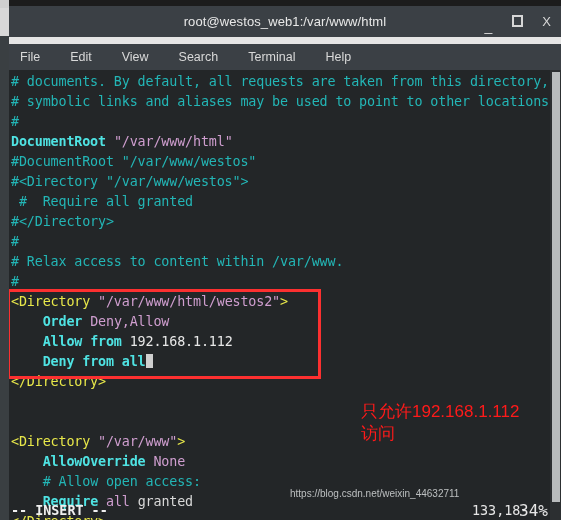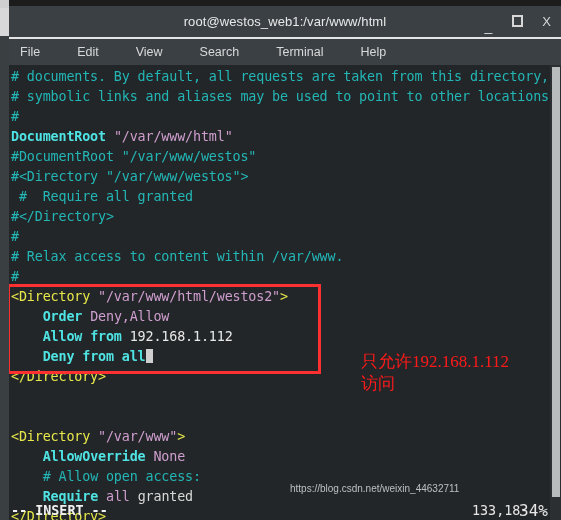--- a/index.html
+++ b/index.html
@@ -23,21 +23,21 @@
             display:flex;align-items:center;justify-content:center;}
   .title-text{color:#e8e8e8;font-family:"Liberation Sans",sans-serif;font-size:13px;
               letter-spacing:.1px;}
   .winbtns{position:absolute;right:8px;top:0;height:31px;display:flex;align-items:center;gap:16px;}
   .winbtn{color:#d7d7d7;font-family:"Liberation Sans",sans-serif;font-size:13px;
           line-height:1;width:13px;text-align:center;cursor:default;}
   .winbtn.min{font-size:14px;position:relative;top:4px;}
   .sq{display:inline-block;width:7px;height:8px;border:2px solid #d7d7d7;}
 
   .menubar{height:26px;flex:0 0 26px;background:#3b4045;display:flex;align-items:center;
-           padding-left:8px;gap:31px;border-top:2px solid #e5e5e5;}
+           padding-left:8px;gap:24px;border-top:7px solid #e5e5e5;}
   .menu-item{color:#d9d9d9;font-family:"Liberation Sans",sans-serif;font-size:12.5px;
              padding:2px 3px;cursor:default;}
 
   .termwrap{position:relative;flex:1 1 auto;background:#232628;overflow:hidden;}
   .term{position:absolute;left:0;top:0;right:11px;bottom:0;padding:2px 0 0 2px;
         background:#232628;}
 
   .line{height:20px;line-height:20px;font-size:13.4px;white-space:pre;
         font-family:"DejaVu Sans Mono",monospace;color:#d4d4d4;letter-spacing:-0.15px;}
 
@@ -50,22 +50,22 @@
   .cursor{display:inline-block;width:7px;height:14px;background:#cfcfcf;vertical-align:-2px;}
 
   
   .scrollbar{position:absolute;right:0;top:0;width:11px;bottom:0;background:#2c2f31;}
   .scroll-thumb{position:absolute;right:1px;top:2px;width:8px;height:430px;background:#b9bcbd;}
 
   
   .redbox{position:absolute;border:3px solid #fc3030;pointer-events:none;}
 
   
-  .annot{position:absolute;color:#ff1a1a;font-family:Liberation Serif, serif;
-         font-size:17px;line-height:22px;white-space:pre;}
+  .annot{position:absolute;color:#ff1a1a;font-family:Liberation Sans, sans-serif;
+         font-size:17px;line-height:22px;white-space:pre;margin-top:45px;}
 
   
   .watermark{position:absolute;color:#c9cccd;font-family:"Liberation Sans",sans-serif;
              font-size:10px;opacity:.92;white-space:nowrap;}
 
   
   .statusline{position:absolute;left:2px;bottom:1px;width:100%;height:19px;}
   .mode{color:#f0f0f0;font-weight:bold;font-size:13.4px;font-family:"DejaVu Sans Mono",monospace;
         line-height:19px;}
   .pos{position:absolute;left:425px;bottom:0px;color:#e6e6e6;font-size:13.4px;

